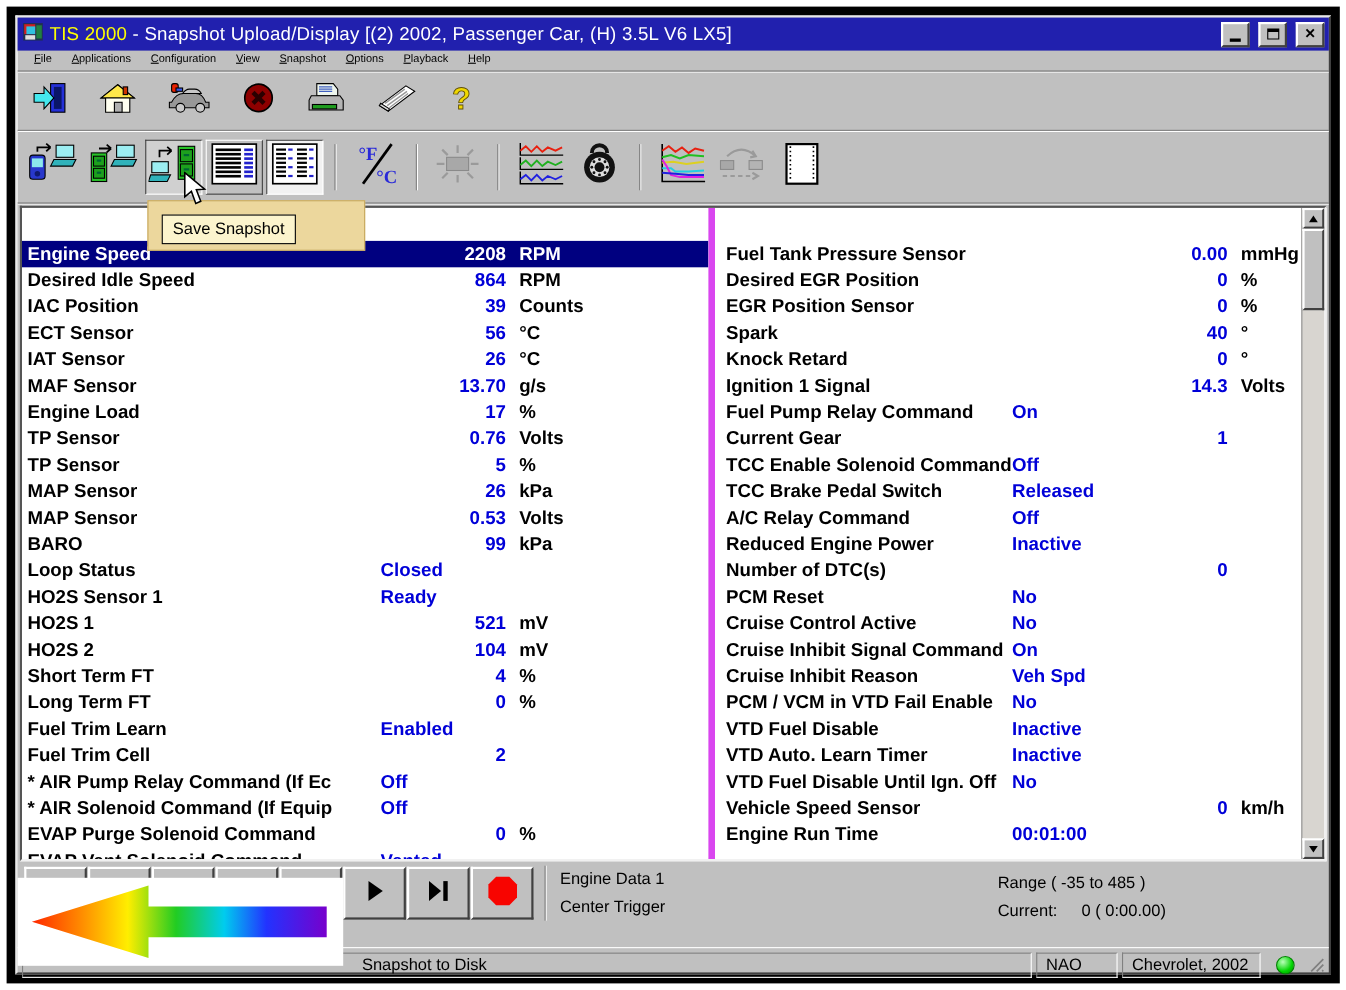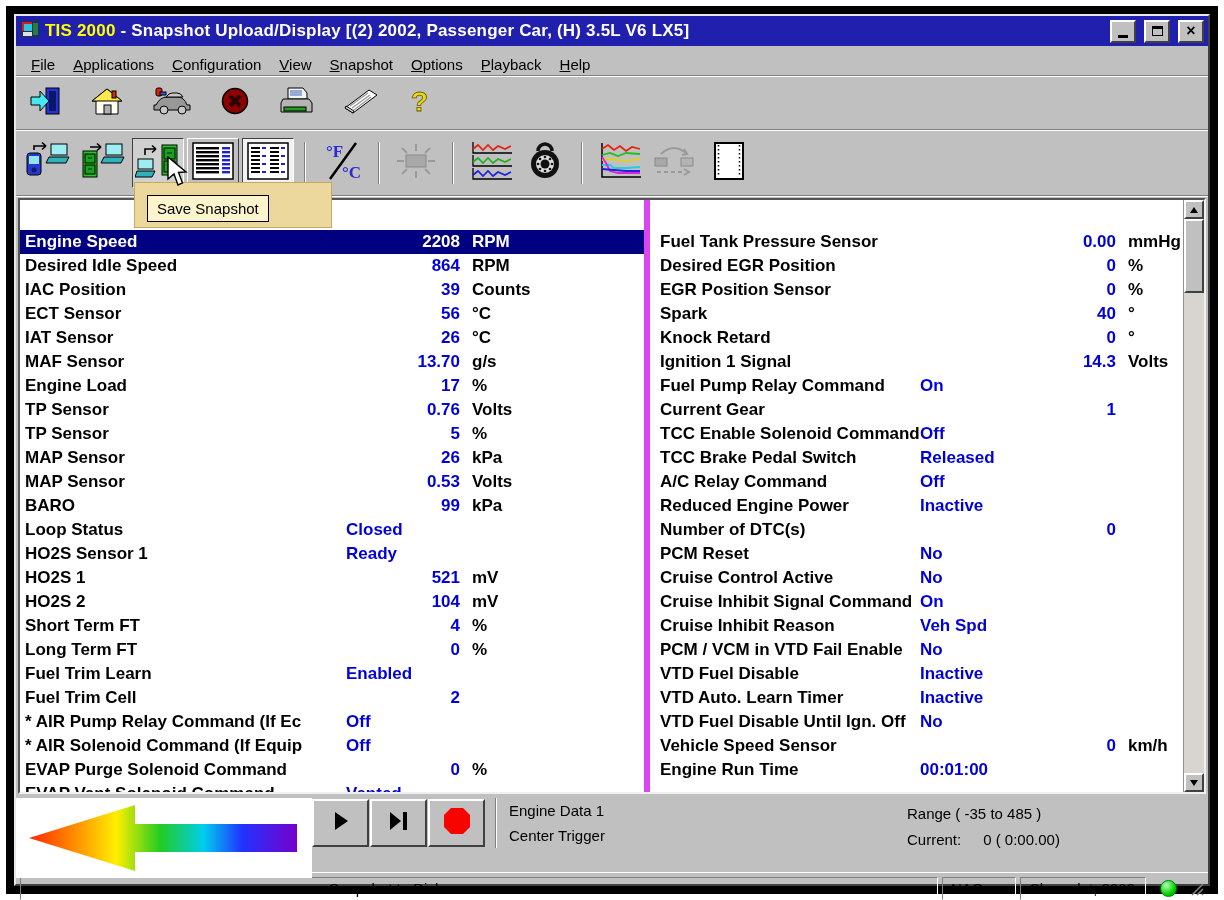--- a/index.html
+++ b/index.html
@@ -7,33 +7,33 @@
     font-family:"Liberation Sans", sans-serif; overflow:hidden; }
   .frame { position:absolute; left:6px; top:6px; width:1212px; height:888px;
     background:#000; padding:8px; }
   .window { width:100%; height:100%; background:#c0c0c0;
     border:2px solid; border-color:#e8e8e8 #404040 #404040 #e8e8e8;
     display:flex; flex-direction:column; position:relative; }
 
   
   .titlebar { height:30px; background:#2120ae; display:flex; align-items:center;
     padding:0 4px 0 5px; gap:6px; flex:0 0 auto; }
-  .title-text { color:#fff; font-weight:bold; font-size:17px; white-space:nowrap;
+  .title-text { color:#fff; font-weight:normal; font-size:17px; white-space:nowrap;
     overflow:hidden; flex:1; letter-spacing:.2px; }
   .title-app { color:#ffff00; }
   .tb-btn { width:26px; height:23px; background:#c0c0c0; border:2px solid;
     border-color:#fff #404040 #404040 #fff; display:flex; align-items:center;
     justify-content:center; margin-left:2px; }
   .glyph-min { width:10px; border-bottom:3px solid #000; height:14px; }
   .glyph-max { width:11px; height:10px; border:1.5px solid #000; border-top-width:3px; }
   .glyph-close { font-weight:bold; font-size:16px; line-height:1; }
 
   
-  .menubar { height:30px; display:flex; align-items:flex-end; padding-left:6px;
-    font-size:15px; border-bottom:1px solid #808080; box-shadow:0 1px 0 #fff;
+  .menubar { height:19px; display:flex; align-items:flex-start; padding-left:6px;
+    font-size:10px; border-bottom:1px solid #808080; box-shadow:0 1px 0 #fff;
     flex:0 0 auto; }
   .menu-item { padding:2px 9px; white-space:nowrap; }
 
   
   .toolbar1 { height:54px; display:flex; align-items:center; gap:28px;
     padding-left:12px; border-bottom:1px solid #808080; box-shadow:0 1px 0 #fff;
     flex:0 0 auto; }
   .toolbar2 { height:66px; display:flex; align-items:center; gap:3px;
     padding-left:6px; border-bottom:1px solid #808080; box-shadow:0 1px 0 #fff;
     flex:0 0 auto; }

